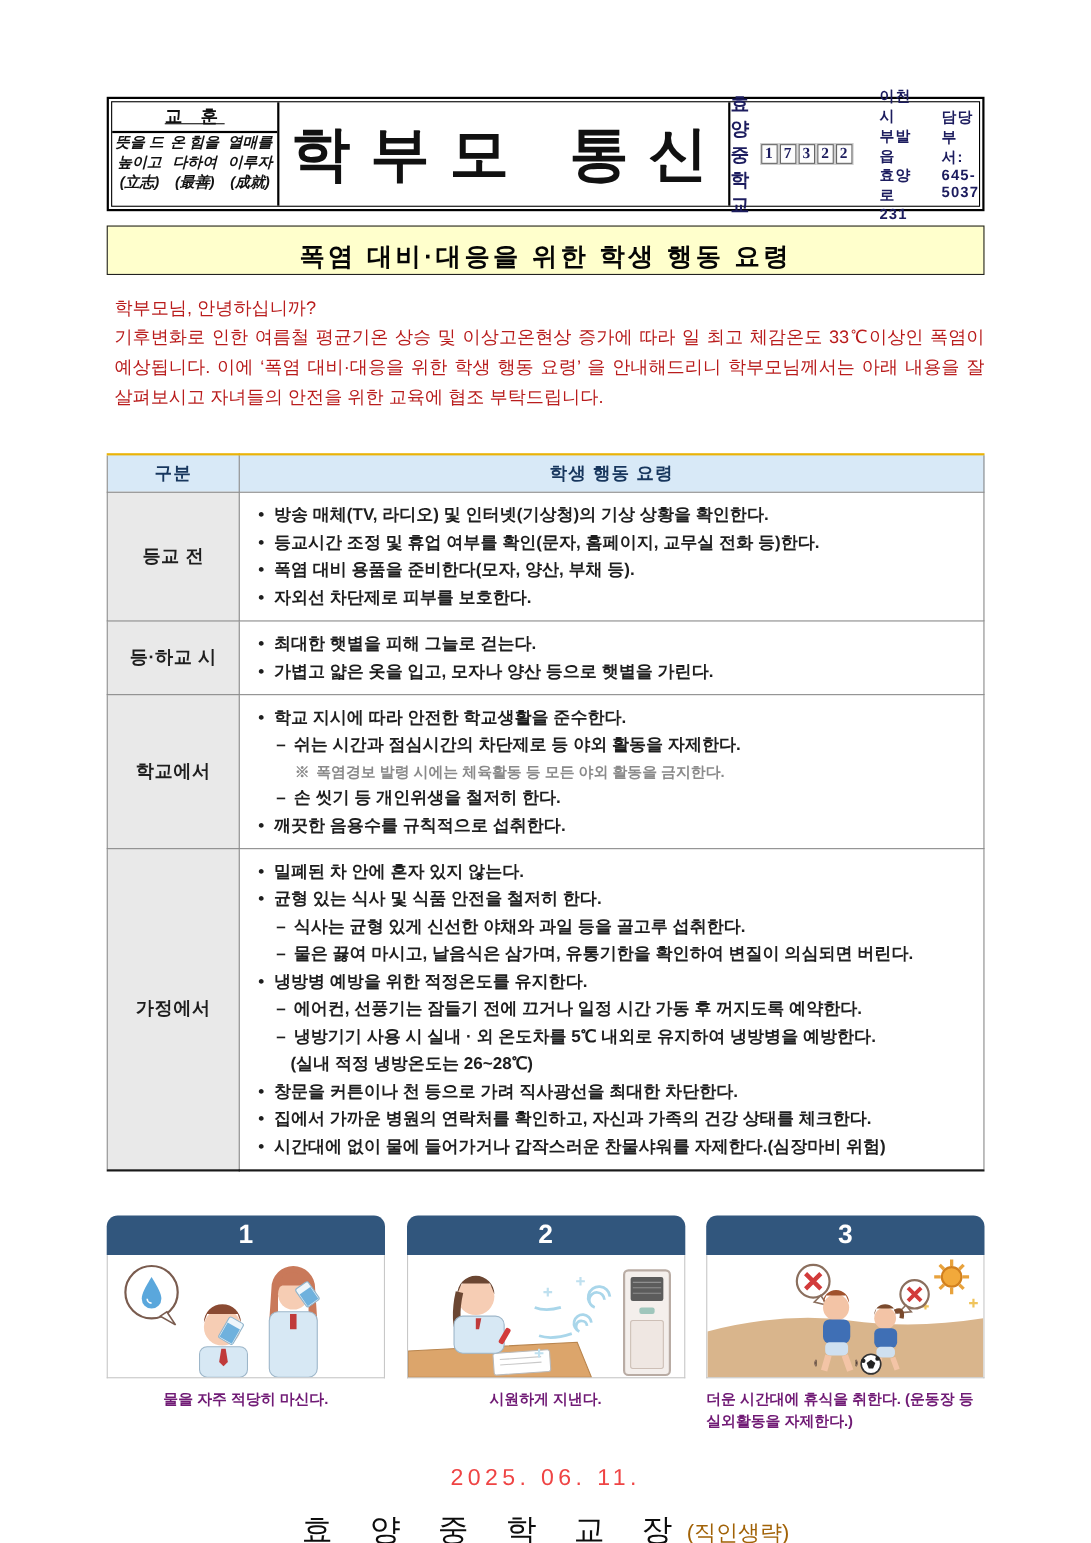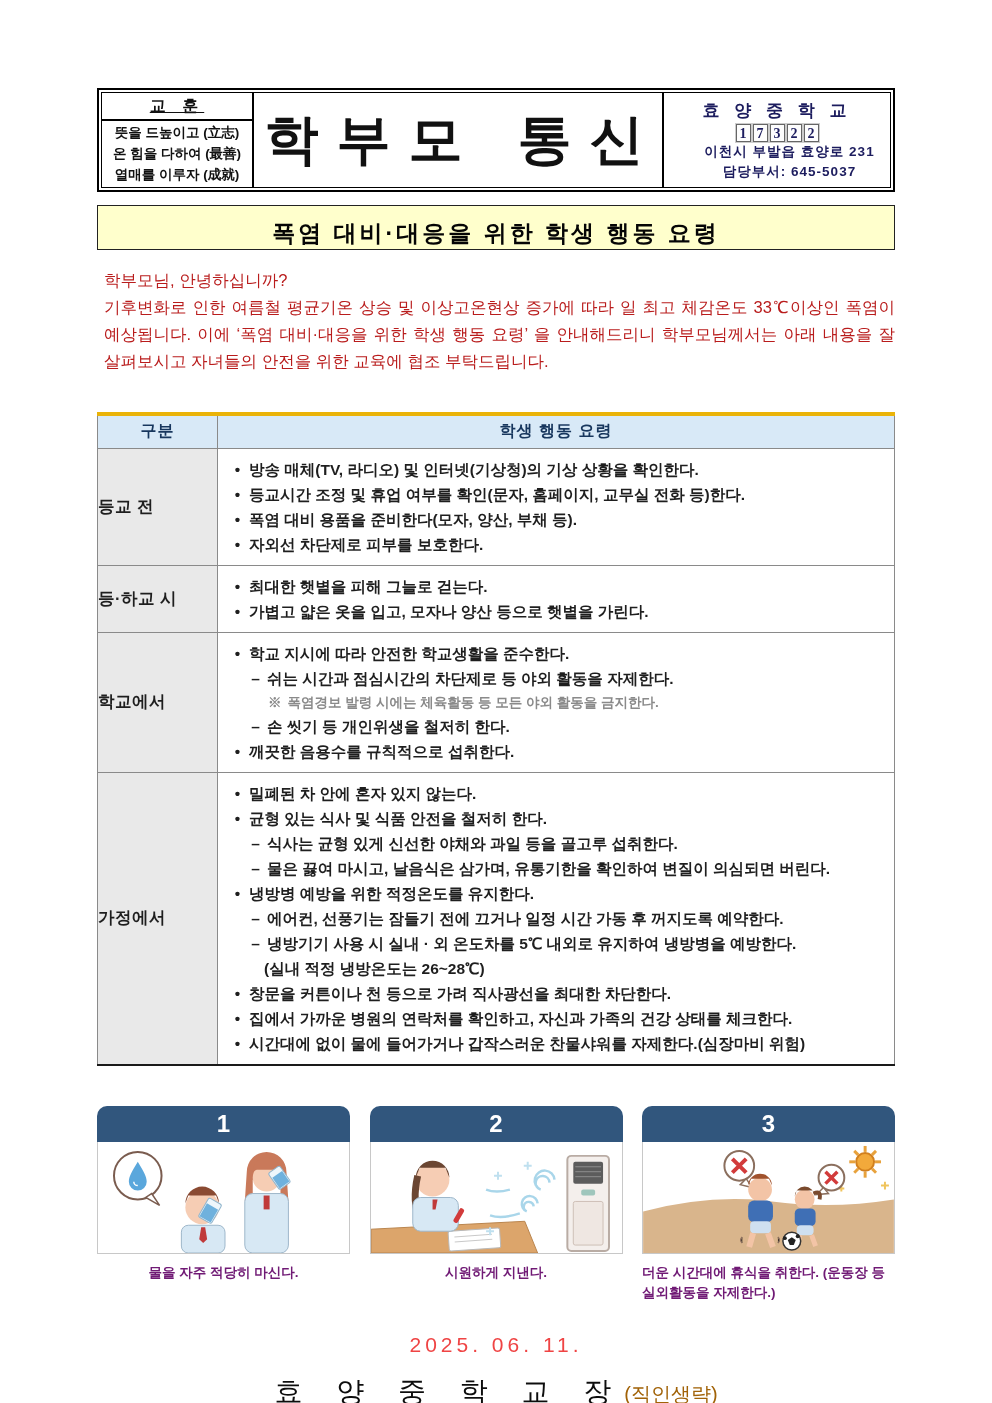--- a/index.html
+++ b/index.html
@@ -14,26 +14,26 @@
     overflow:hidden;
   }
   .content { width:798px; margin-left:97px; }
 
   
   .masthead { margin-top:88px; border:2px solid #000; padding:2px; }
   .masthead-inner { display:flex; border:1px solid #000; height:96px; }
   .mast-left { width:152px; border-right:2px solid #000; display:flex; flex-direction:column; }
   .motto-title { text-align:center; font-weight:bold; font-size:16px; letter-spacing:6px;
                  text-decoration:underline; padding:3px 0 2px; border-bottom:2px solid #000; }
-  .motto-lines { flex:1; display:flex; flex-direction:column; justify-content:space-evenly;
-                 text-align:center; font-weight:bold; font-size:13.5px; }
+  .motto-lines { flex:1; display:flex; flex-direction:row; justify-content:space-evenly;
+                 text-align:center; font-weight:bold; font-size:13.5px;font-style:italic; }
   .mast-center { flex:1; display:flex; align-items:center; justify-content:center; }
   .newsletter-title { font-family:"DejaVu Serif","Liberation Serif",serif; font-weight:bold;
                  font-size:54px; letter-spacing:18px; padding-left:10px; white-space:nowrap; }
-  .mast-right { width:228px; border-left:2px solid #000; display:flex; flex-direction:column;
+  .mast-right { width:228px; border-left:2px solid #000; display:flex; flex-direction:row;
                 justify-content:space-evenly; align-items:center; padding:4px 0; color:#1c1c5e; }
   .school-name { font-weight:bold; font-size:17px; letter-spacing:5px; }
   .school-code { display:flex; gap:2px; }
   .digit-box { display:inline-block; width:15px; height:18px; line-height:17px; text-align:center;
                border:1px solid #666; box-shadow:0 0 0 1px #ccc; font-family:"Liberation Serif",serif;
                font-weight:bold; font-size:14px; color:#1c1c5e; background:#fdfdfd; }
   .school-addr, .school-contact { font-size:13.5px; font-weight:bold; letter-spacing:1px;margin-left:25px; }
 
   
   .banner { margin-top:13px; background:#ffffcc; border:1px solid #222; height:45px;
@@ -41,25 +41,25 @@
   .banner-title { font-weight:bold; font-size:23px; letter-spacing:3px; color:#050505; }
 
   
   .intro { margin-top:17px; font-size:16.5px; line-height:27px; text-align:justify;
            word-break:keep-all; color:#b91c1c; }
   .intro p { padding-left:7px; text-indent:0; }
   .intro .greet { margin-bottom:0; }
 
   
   .rule-table { margin-top:37px; width:100%; border-collapse:collapse;
-                border-top:4px solid #eab308; border-bottom:2px solid #1a1a1a; }
+                border-top:2px solid #eab308; border-bottom:2px solid #1a1a1a; }
   .rule-table th, .rule-table td { border:1px solid #8a8a8a; }
   .rule-table th { background:#d8e9f7; color:#17365d; font-size:16px; font-weight:bold;
                    height:34px; letter-spacing:1px; }
-  .rule-table td.label { background:#e9e9e9; width:120px; text-align:left; vertical-align:middle;
+  .rule-table td.label { background:#e9e9e9; width:120px; text-align:center; vertical-align:middle;
                    font-weight:bold; font-size:16.5px; color:#1e1e1e; letter-spacing:0.5px; }
   .rule-table td.body { padding:8px 10px 8px 6px; vertical-align:middle; }
   .li { display:flex; gap:6px; line-height:25px; font-size:15.5px; font-weight:bold; color:#1e1e1e;
         word-break:keep-all; }
   .li .mk { flex:0 0 auto; min-width:11px; text-align:center; }
   .li.bullet { padding-left:8px; }
   .li.dash   { padding-left:26px; font-weight:bold; }
   .li.note   { padding-left:44px; color:#8a8a8a; font-size:13.5px; line-height:23px; font-weight:bold; }
   .li.plain  { padding-left:40px; }
 

